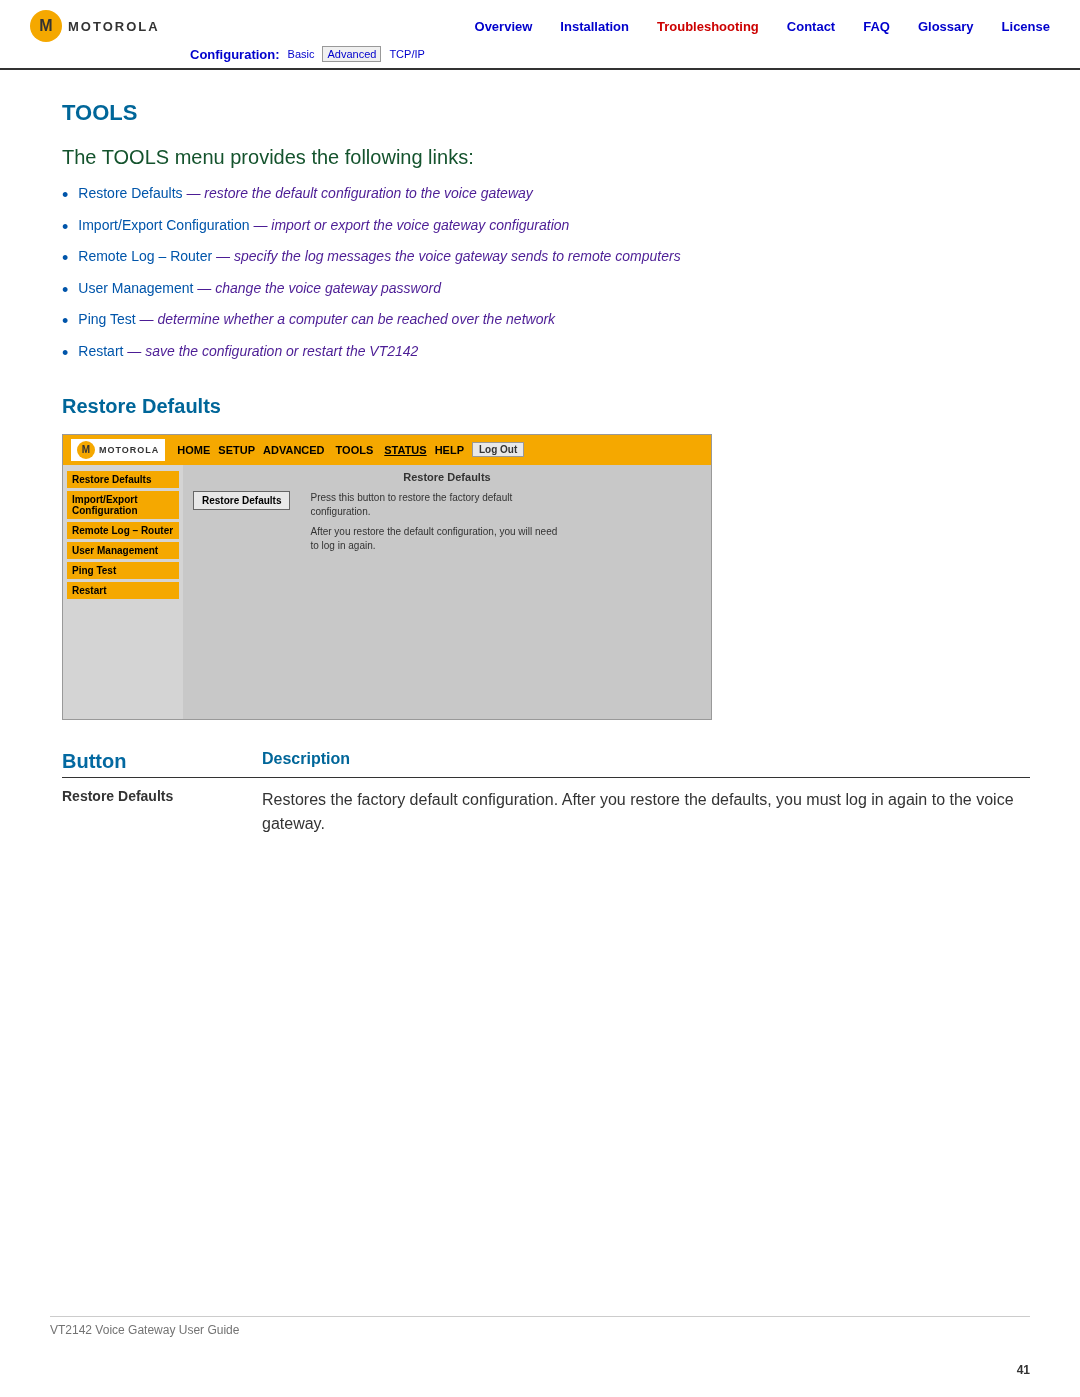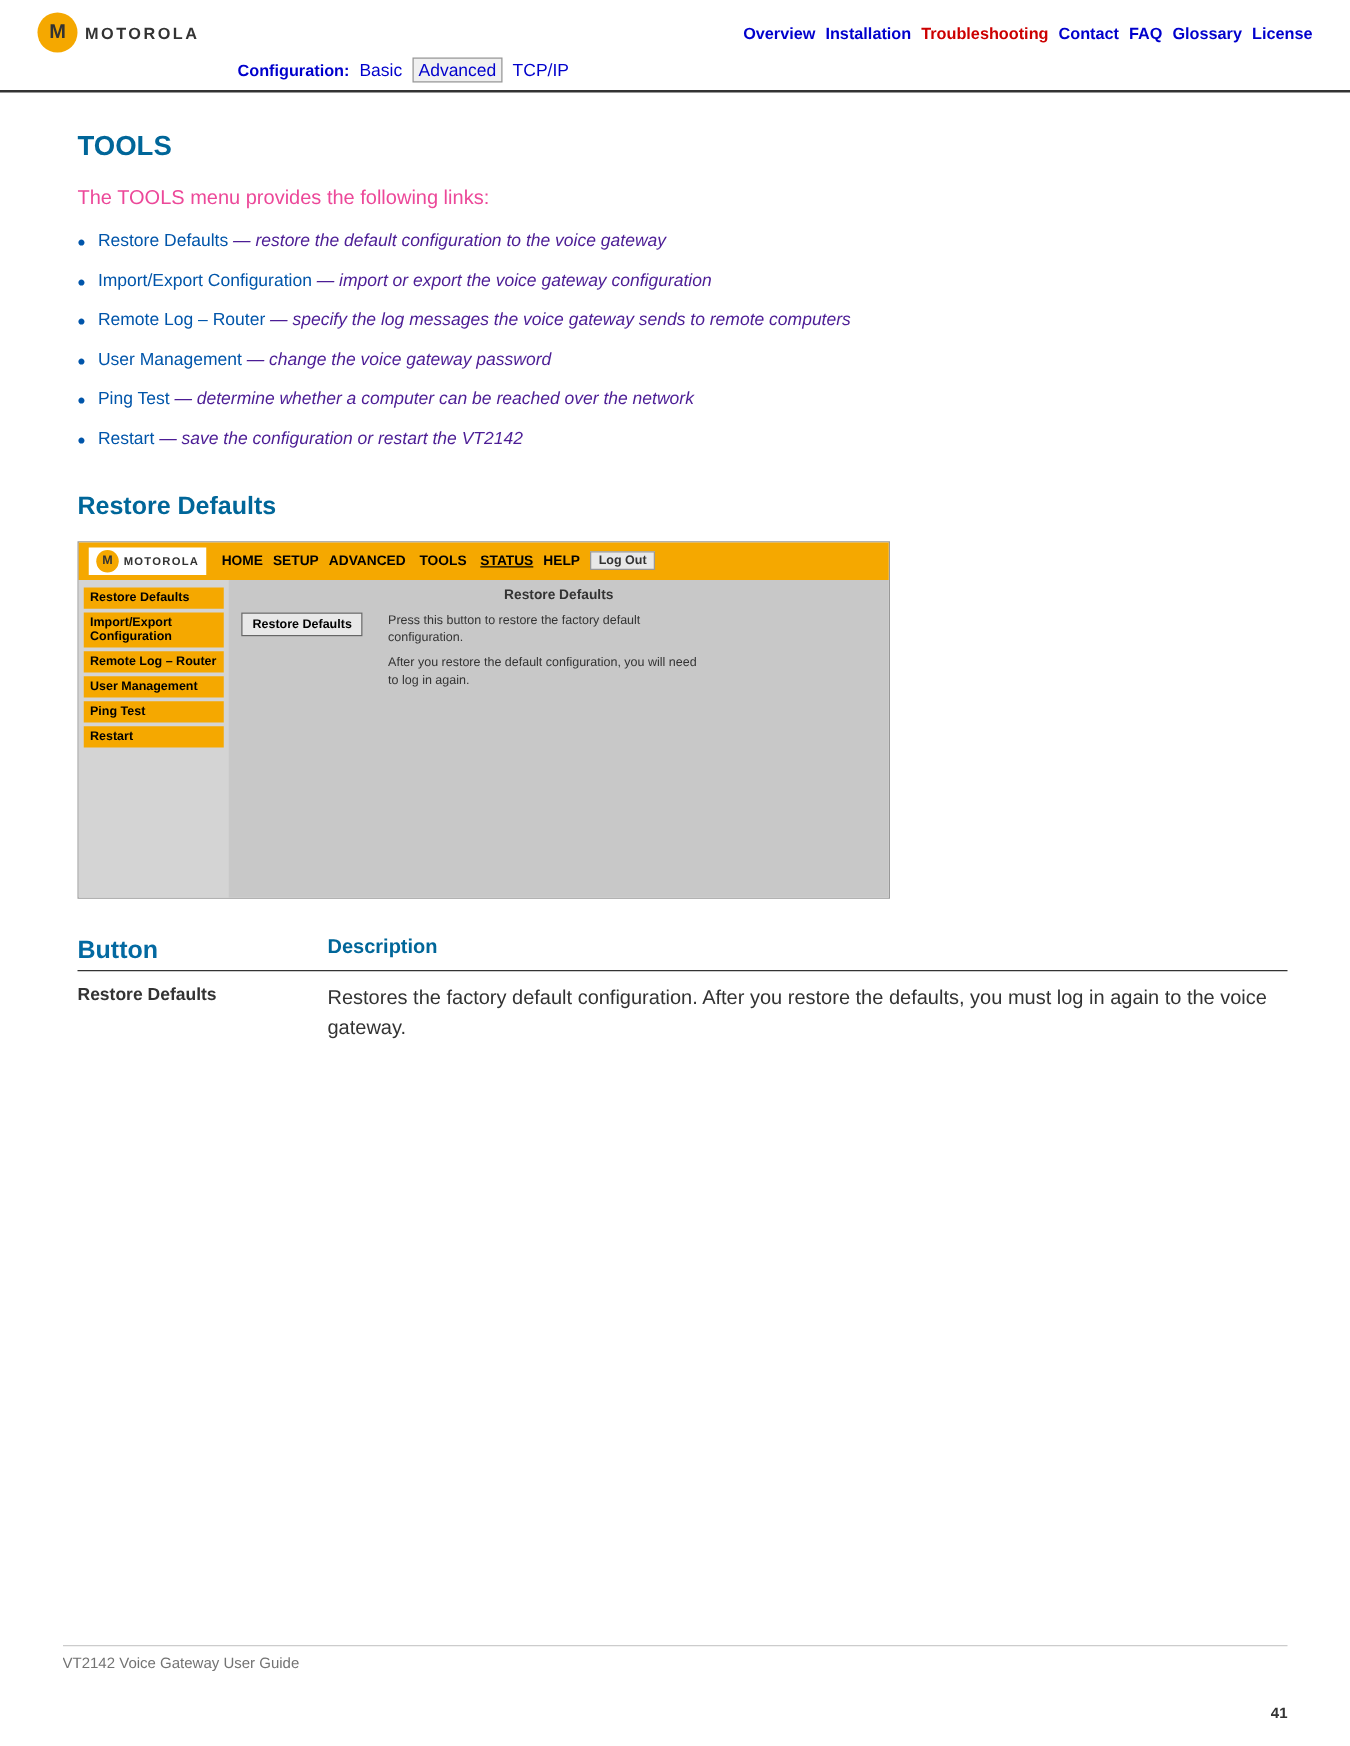--- a/index.html
+++ b/index.html
@@ -46,21 +46,21 @@
       color: #333;
     }
     .logo-text {
       font-weight: bold;
       font-size: 13px;
       letter-spacing: 2px;
       color: #333;
     }
     .nav-links {
       display: flex;
-      gap: 8px;
+      gap: 28px;
       align-items: center;
       flex: 1;
       justify-content: flex-end;
     }
     .nav-link {
       color: #0000cc;
       text-decoration: none;
       font-size: 13px;
       font-weight: bold;
       cursor: pointer;
@@ -74,21 +74,21 @@
       padding-left: 160px;
       padding-bottom: 6px;
       align-items: center;
     }
     .sub-nav-label {
       font-size: 13px;
       font-weight: bold;
       color: #0000cc;
     }
     .sub-nav-item {
-      font-size: 14px;
+      font-size: 11px;
       color: #0000cc;
       cursor: pointer;
     }
     .sub-nav-item.active {
       border: 1px solid #999;
       padding: 1px 4px;
       background: #f0f0f0;
     }
 
     
@@ -100,23 +100,23 @@
     
     .page-title {
       font-size: 22px;
       font-weight: bold;
       color: #006699;
       margin-bottom: 20px;
       border-bottom: none;
     }
 
     .intro-text {
-      font-size: 16px;
+      font-size: 20px;
       margin-bottom: 16px;
-      color: #ec4899;
+      color: #14532d;
     }
 
     
     .tools-list {
       list-style: none;
       margin-bottom: 30px;
     }
     .tools-list li {
       display: flex;
       align-items: flex-start;

